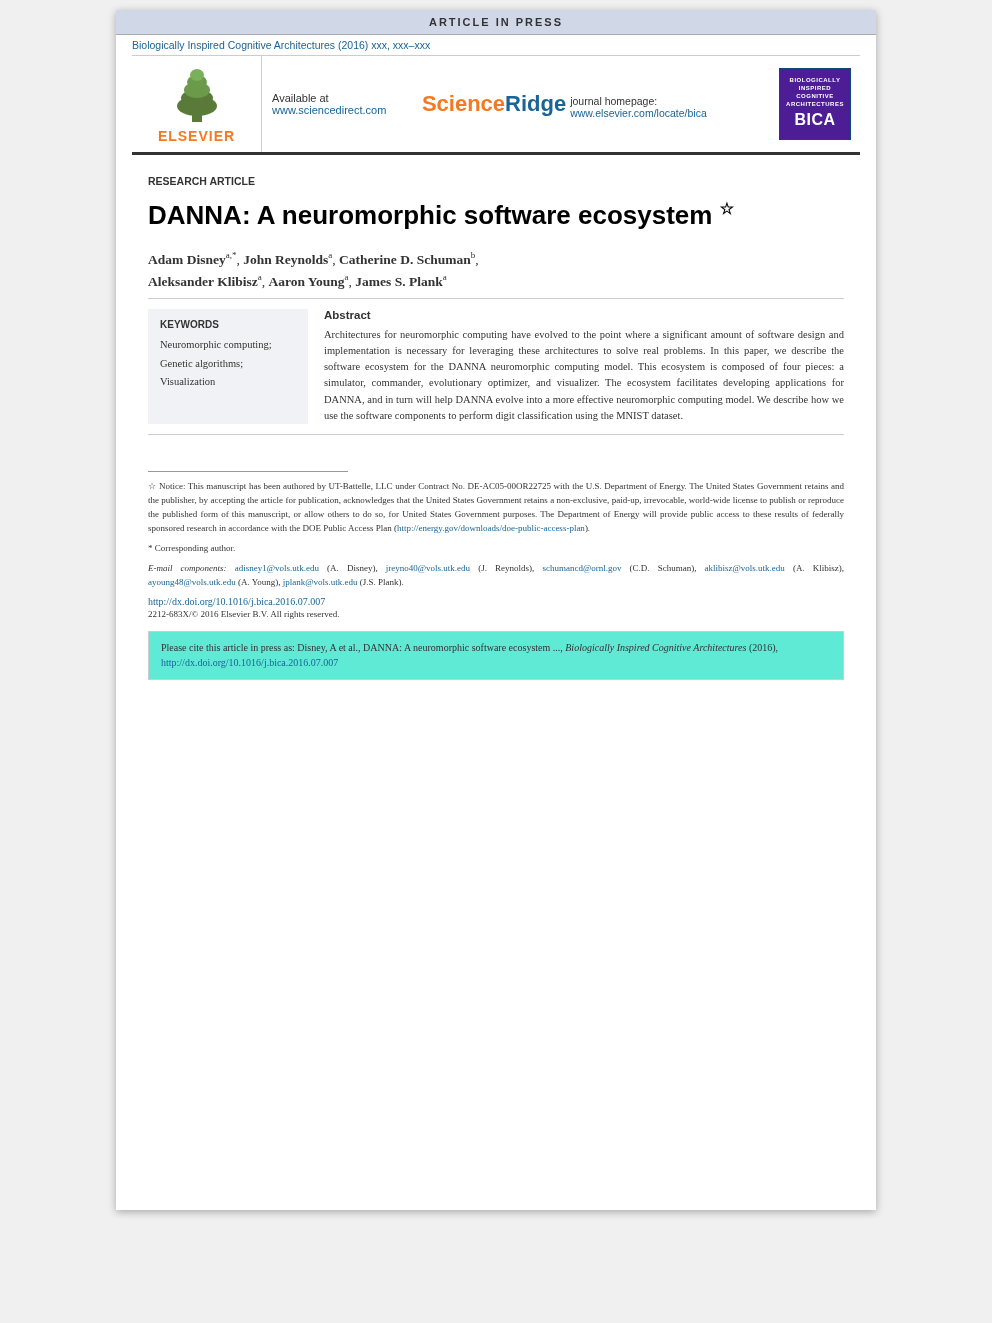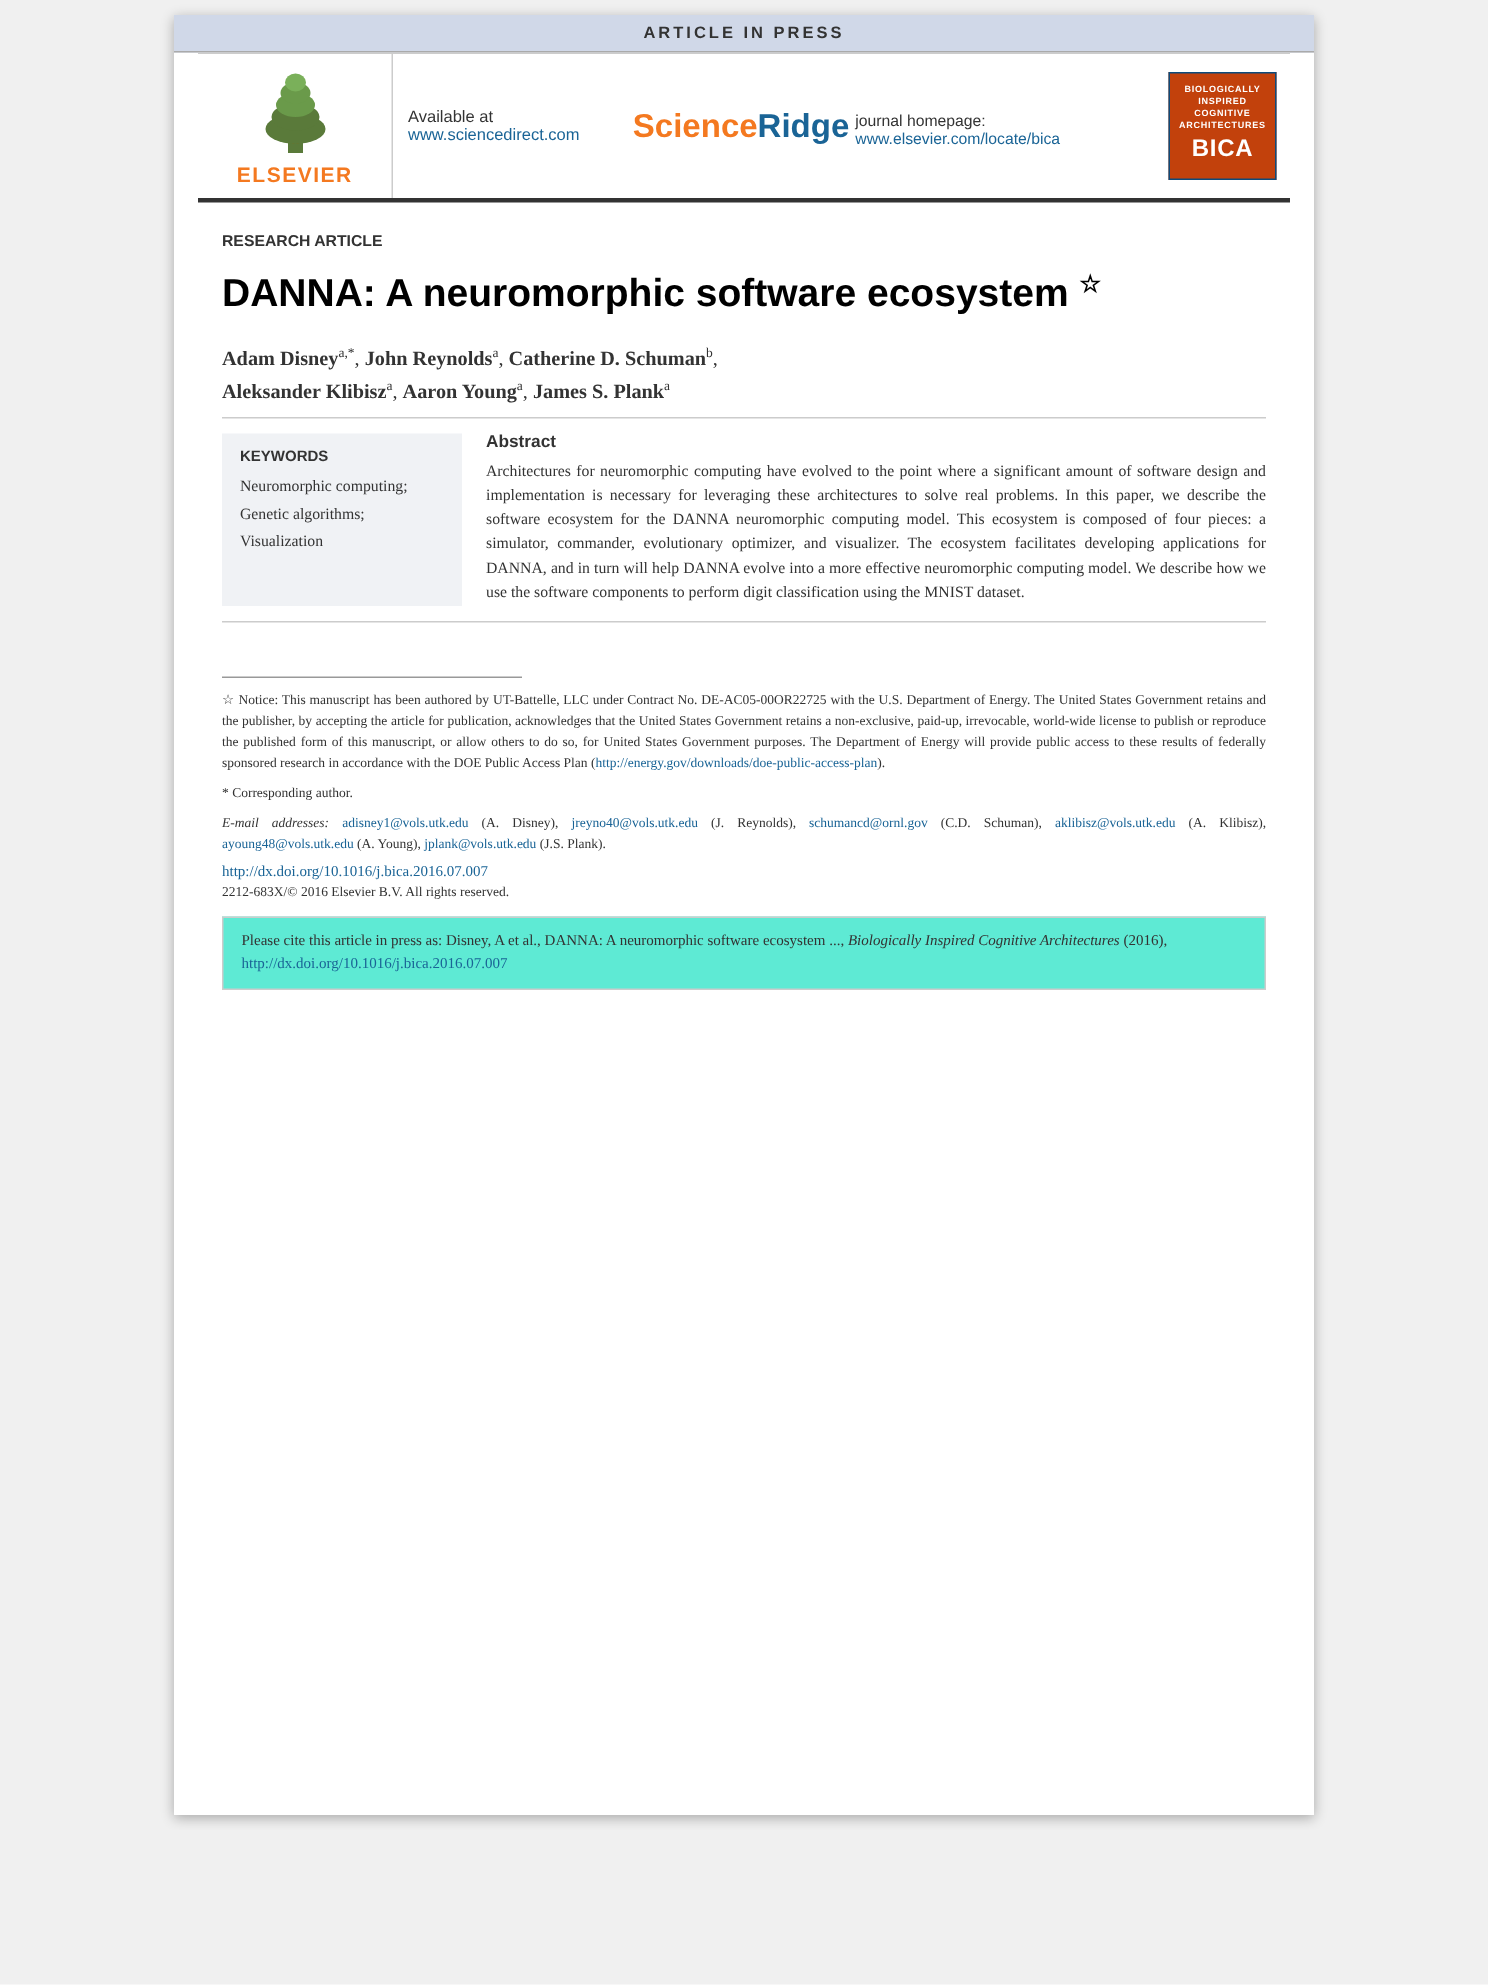--- a/index.html
+++ b/index.html
@@ -100,21 +100,21 @@
     .header-right {
       width: 90px;
       padding: 6px;
       display: flex;
       align-items: center;
       justify-content: center;
     }
     .bica-logo {
       width: 72px;
       height: 72px;
-      background: #c2410c;
+      background: #4c1d95;
       display: flex;
       flex-direction: column;
       align-items: center;
       justify-content: center;
       color: white;
       font-size: 7px;
       font-family: Arial, sans-serif;
       font-weight: bold;
       text-align: center;
       letter-spacing: 0.5px;
@@ -274,20 +274,23 @@
   </style>
 </head>
 <body>
 
 <div class="page">
 
   <div class="article-in-press-banner">
     <span>ARTICLE IN PRESS</span>
   </div>
 
+  <div class="journal-line">
+    <span>Biologically Inspired Cognitive Architectures (2016) xxx, xxx–xxx</span>
+  </div>
 
   <div class="header-area">
 
     <div class="header-left">
       <div class="elsevier-logo">
 
         <svg class="elsevier-tree" viewBox="0 0 70 60">
           <rect x="30" y="50" width="10" height="8" fill="#5a7a3a"></rect>
 
           <rect x="33" y="38" width="4" height="14" fill="#8B6914"></rect>
@@ -364,21 +367,21 @@
     <p class="footnote-text">
       <span>☆</span>
       Notice: This manuscript has been authored by UT-Battelle, LLC under Contract No. DE-AC05-00OR22725 with the U.S. Department of Energy. The United States Government retains and the publisher, by accepting the article for publication, acknowledges that the United States Government retains a non-exclusive, paid-up, irrevocable, world-wide license to publish or reproduce the published form of this manuscript, or allow others to do so, for United States Government purposes. The Department of Energy will provide public access to these results of federally sponsored research in accordance with the DOE Public Access Plan (<a class="link-blue">http://energy.gov/downloads/doe-public-access-plan</a>).
     </p>
 
     <p class="footnote-text">
       <span>*</span> Corresponding author.
     </p>
 
     <p class="footnote-text">
-      <em>E-mail addresses:</em>
+      <em>E-mail components:</em>
       <a class="link-blue">adisney1@vols.utk.edu</a> (A. Disney),
       <a class="link-blue">jreyno40@vols.utk.edu</a> (J. Reynolds),
       <a class="link-blue">schumancd@ornl.gov</a> (C.D. Schuman),
       <a class="link-blue">aklibisz@vols.utk.edu</a> (A. Klibisz),
       <a class="link-blue">ayoung48@vols.utk.edu</a> (A. Young),
       <a class="link-blue">jplank@vols.utk.edu</a> (J.S. Plank).
     </p>
 
     <div class="doi-text">
       <a class="link-blue">http://dx.doi.org/10.1016/j.bica.2016.07.007</a>

